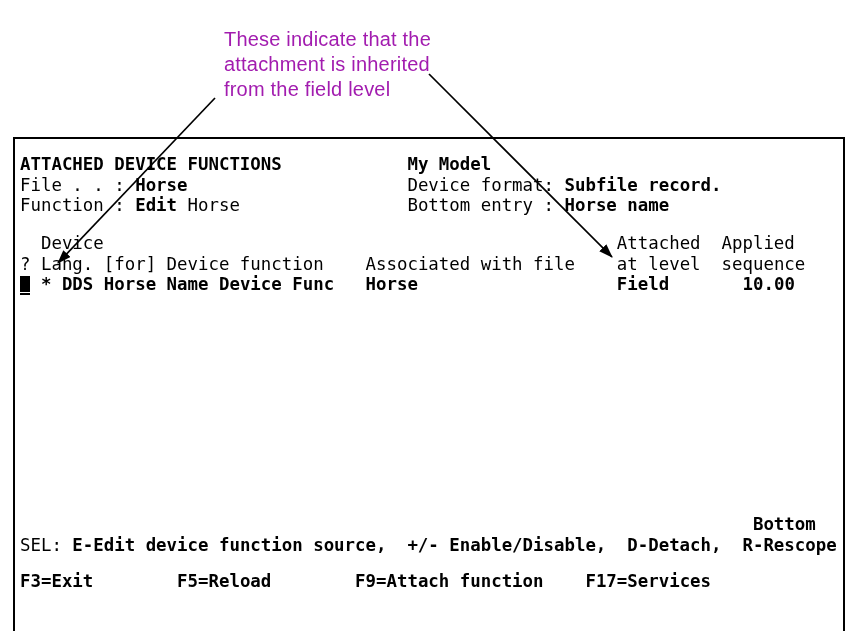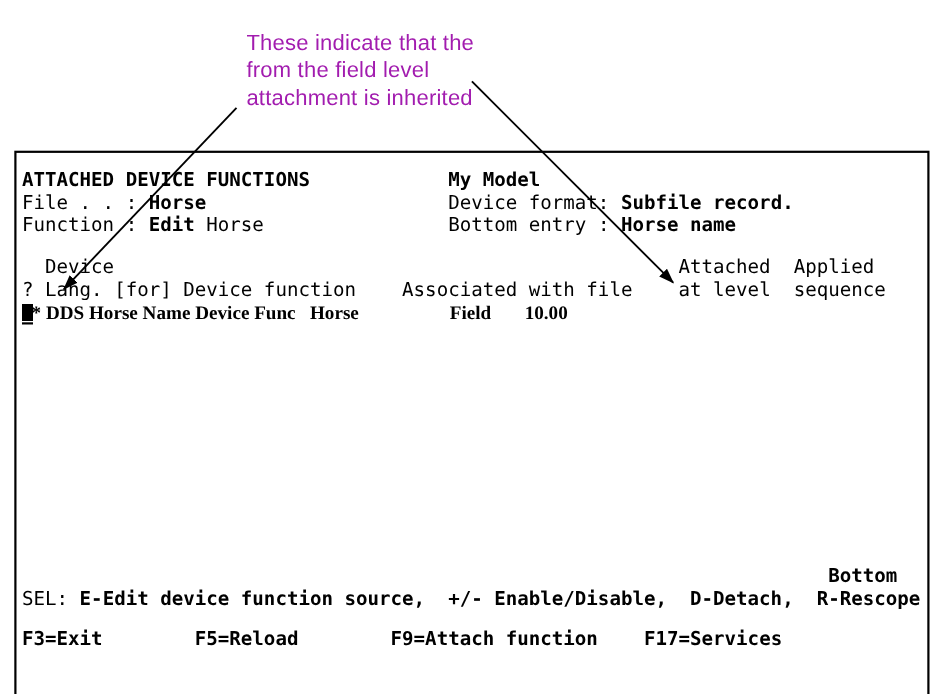--- a/index.html
+++ b/index.html
@@ -28,40 +28,40 @@
   .cursor{position:absolute;left:5px;top:137px;width:10.4px;height:16px;
           background:#000;background-clip:content-box;
           padding-bottom:1px;border-bottom:2px solid #000;
           box-sizing:content-box;z-index:2;}
 </style>
 </head>
 <body>
 
 <div class="annotation">
   <div>These indicate that the</div>
+  <div>attachment is inherited</div>
   <div>from the field level</div>
-  <div>attachment is inherited</div>
 </div>
 
 <svg class="arrows" viewBox="0 0 855 631" xmlns="http://www.w3.org/2000/svg">
   <defs>
     <marker id="ah" markerUnits="userSpaceOnUse" markerWidth="16" markerHeight="12" refX="13" refY="5" orient="auto">
       <path d="M0,0 L14,5 L0,10 z" fill="#000"></path>
     </marker>
   </defs>
   <line x1="215" y1="98" x2="58" y2="263" stroke="#000" stroke-width="1.7" marker-end="url(#ah)"></line>
   <line x1="429" y1="74" x2="612" y2="257" stroke="#000" stroke-width="1.7" marker-end="url(#ah)"></line>
 </svg>
 
 <div class="screen">
   <div>
       <div class="trow" style="top: 15px;"><span class="b">ATTACHED DEVICE FUNCTIONS</span><span>            </span><span class="b">My Model</span></div>
       <div class="trow" style="top: 35.5px;"><span>File . . : </span><span class="b">Horse</span><span>                     </span><span>Device format: </span><span class="b">Subfile record.</span></div>
       <div class="trow" style="top: 56px;"><span>Function : </span><span class="b">Edit</span><span> Horse</span><span>                </span><span>Bottom entry : </span><span class="b">Horse name</span></div>
       <div class="trow" style="top: 94px;"><span>  Device</span><span>                                                 </span><span>Attached  Applied</span></div>
       <div class="trow" style="top: 114.5px; text-align: right;"><span>? Lang. [for] Device function</span><span>    </span><span>Associated with file</span><span>    </span><span>at level  sequence</span></div>
-      <div class="trow" style="top: 135px; font-family: Liberation Serif, serif;"><span>  </span><span class="b">* DDS Horse Name Device Func</span><span>   </span><span class="b">Horse</span><span>                   </span><span class="b">Field</span><span>       </span><span class="b">10.00</span></div>
+      <div class="trow" style="top: 135px;"><span>  </span><span class="b">* DDS Horse Name Device Func</span><span>   </span><span class="b">Horse</span><span>                   </span><span class="b">Field</span><span>       </span><span class="b">10.00</span></div>
       <div class="trow" style="top: 375px;"><span>                                                                      </span><span class="b">Bottom</span></div>
       <div class="trow" style="top: 395.5px;"><span>SEL: </span><span class="b">E-Edit device function source,  +/- Enable/Disable,  D-Detach,  R-Rescope</span></div>
       <div class="trow" style="top: 431.5px;"><span class="b">F3=Exit</span><span>        </span><span class="b">F5=Reload</span><span>        </span><span class="b">F9=Attach function</span><span>    </span><span class="b">F17=Services</span></div>
     </div>
   <div class="cursor"></div>
 </div>
 
 </body></html>

